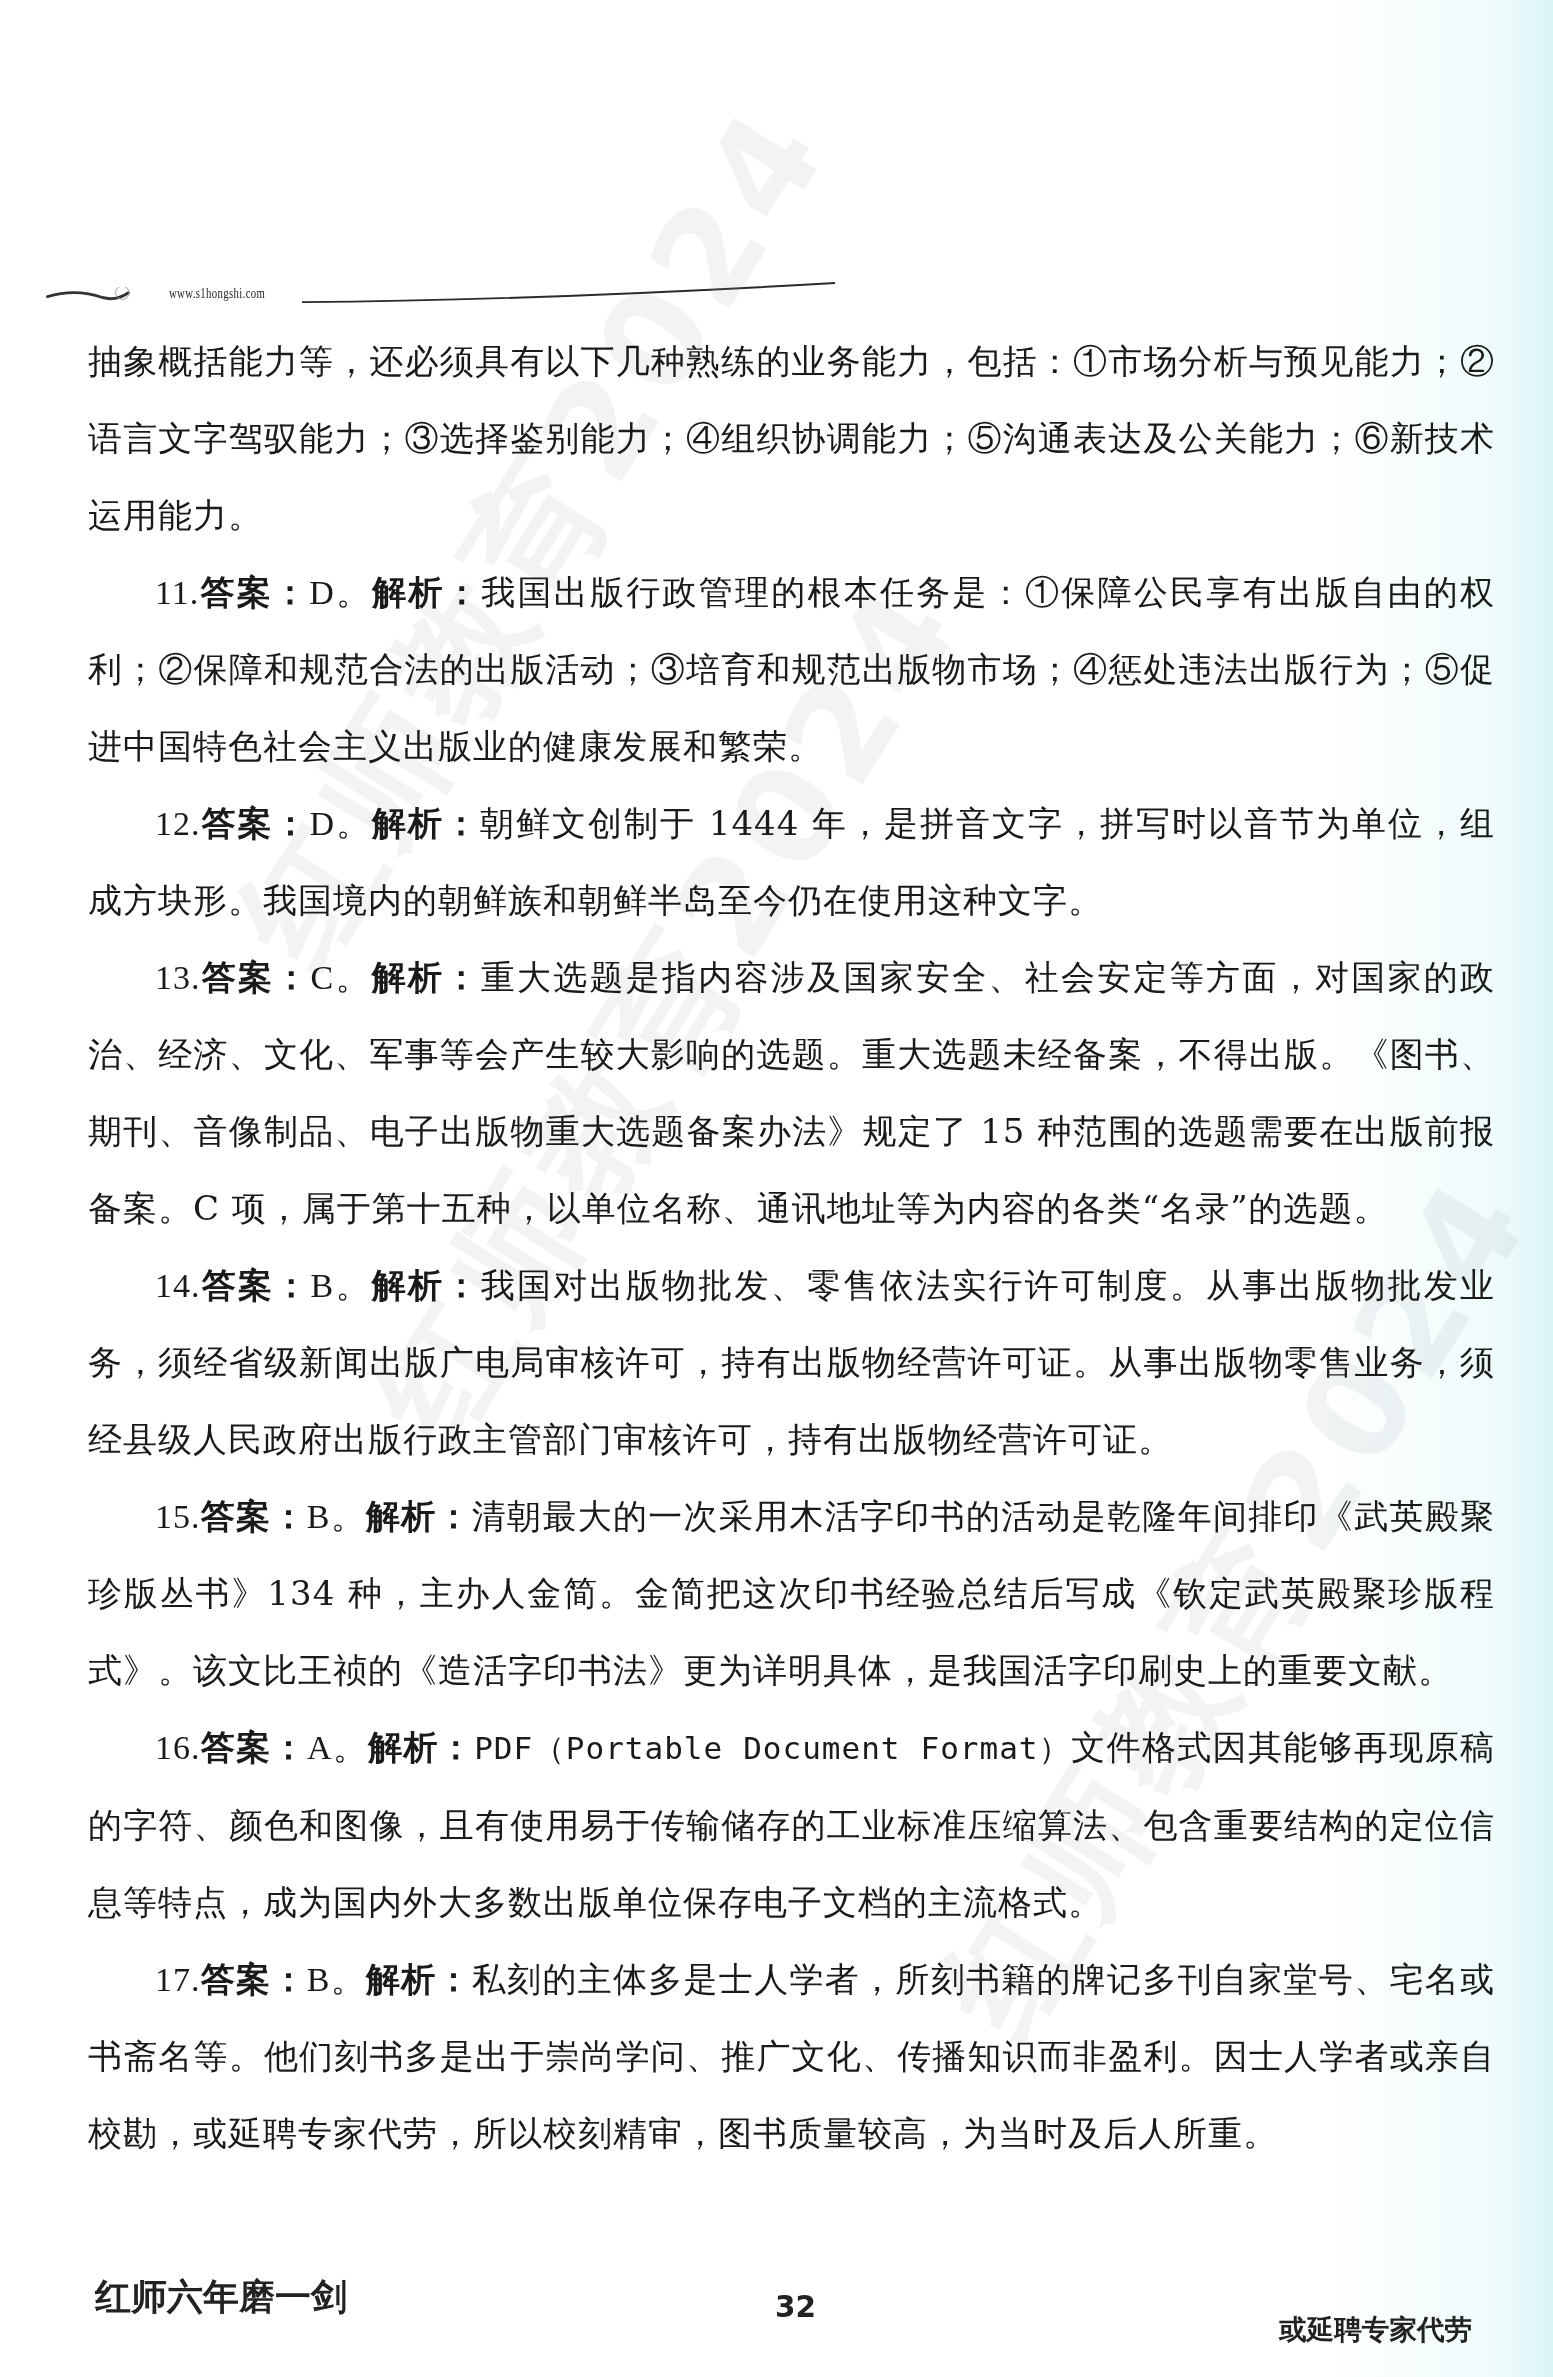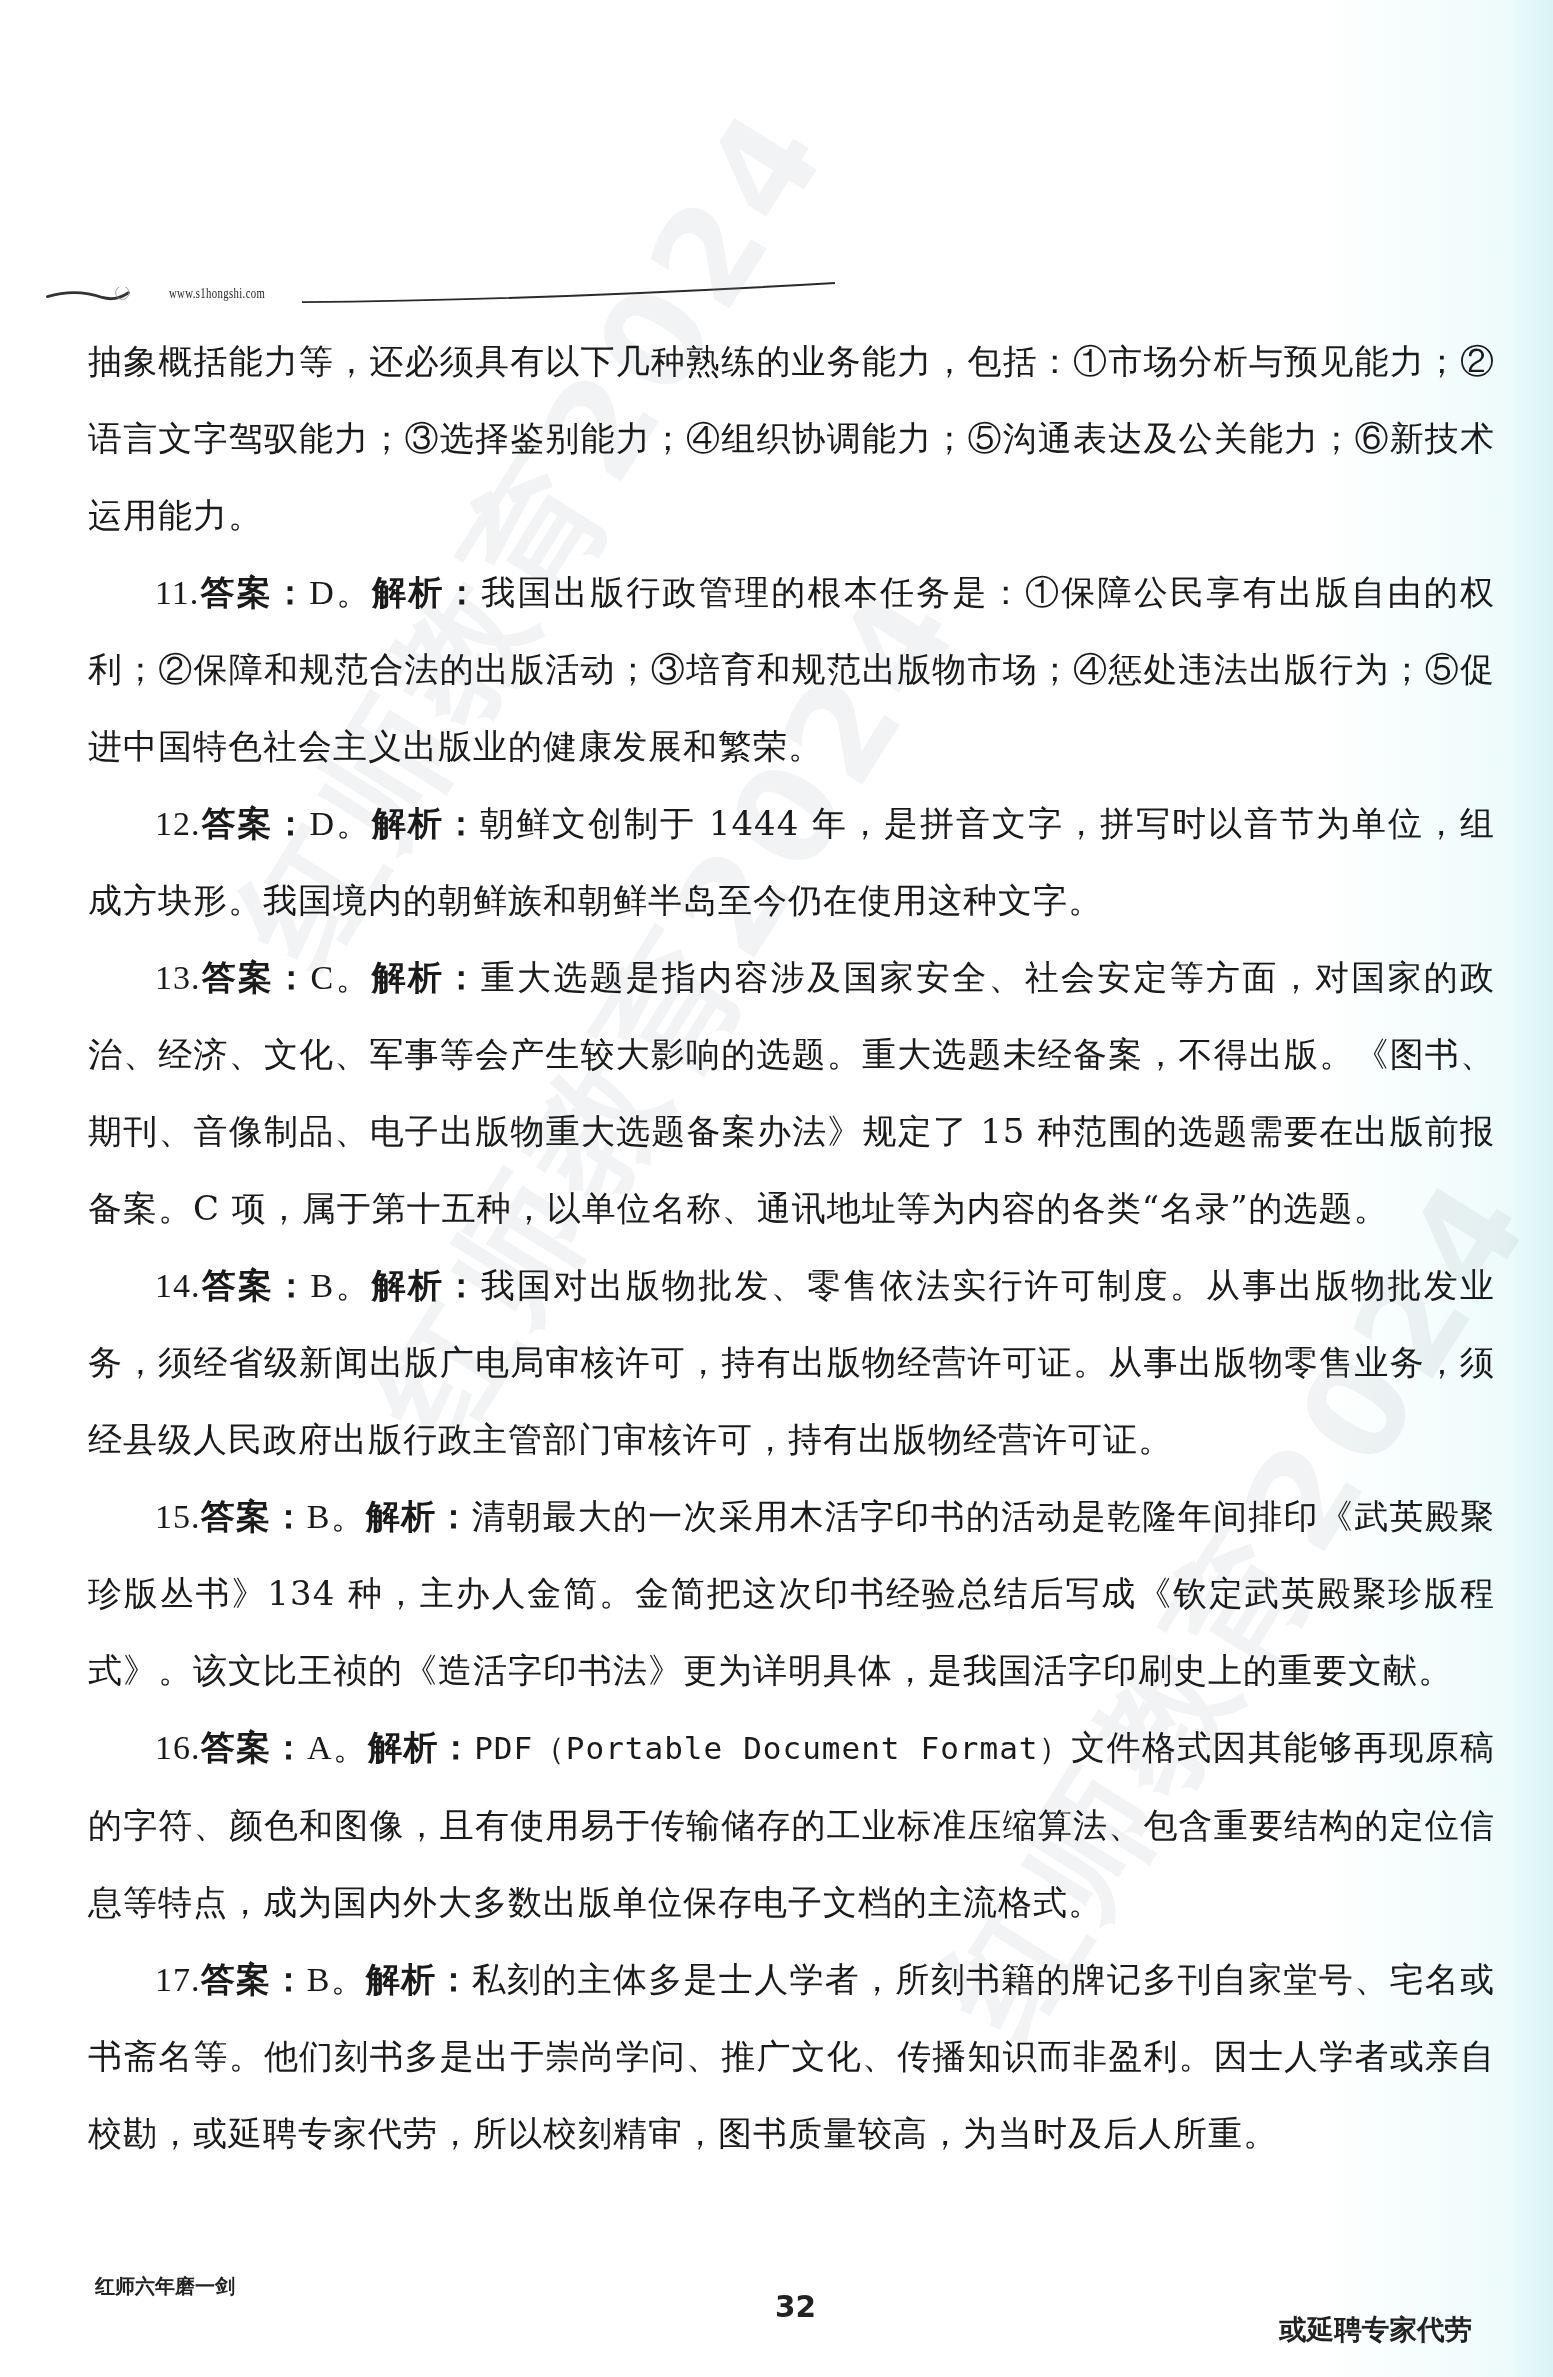--- a/index.html
+++ b/index.html
@@ -90,21 +90,21 @@
     }
     .para .latin {
       font-family: "DejaVu Sans Mono", monospace;
       font-size: 31px;
     }
     
     .footer-left {
       position: absolute;
       left: 95px;
       top: 2273px;
-      font-size: 20px;
+      font-size: 36px;
       font-family: "DejaVu Serif", serif;
       font-weight: bold;
       color: #222;
     }
     .footer-page {
       position: absolute;
       left: 775px;
       top: 2290px;
       font-size: 29.5px;
       font-family: "DejaVu Sans", sans-serif;

